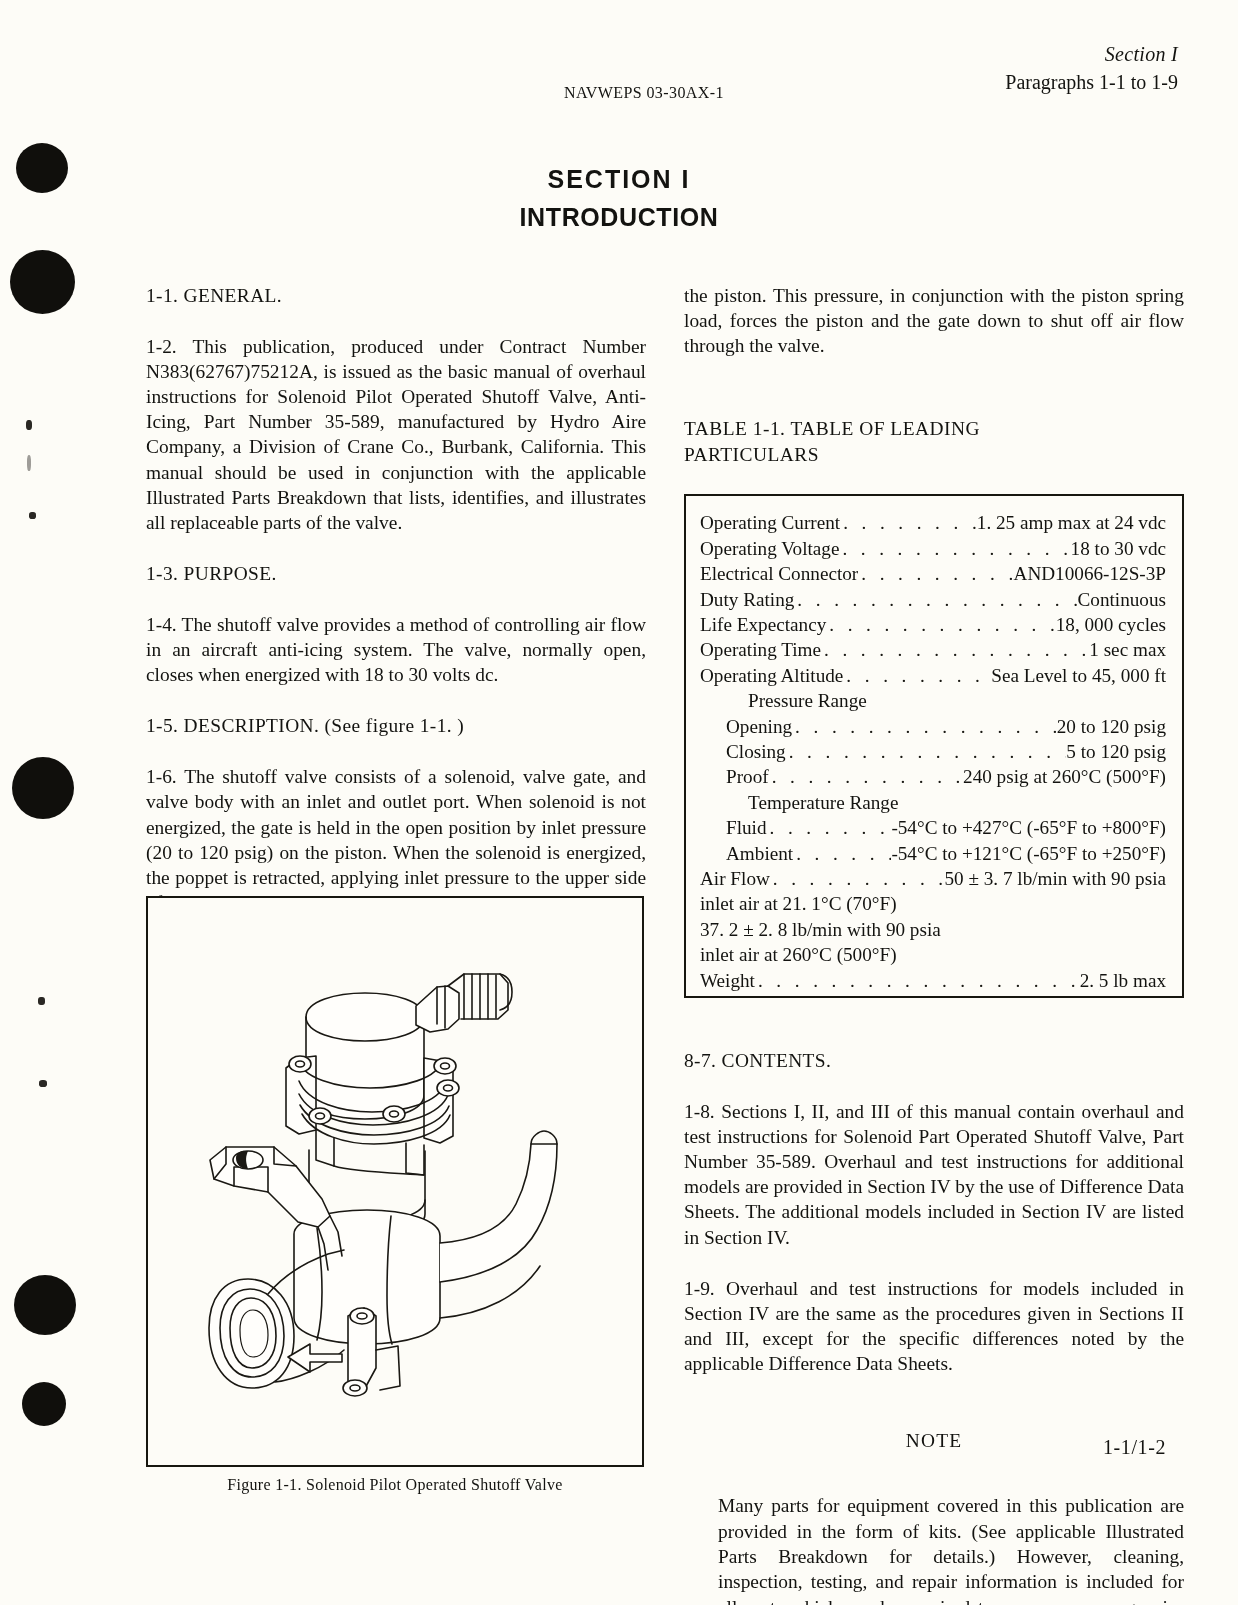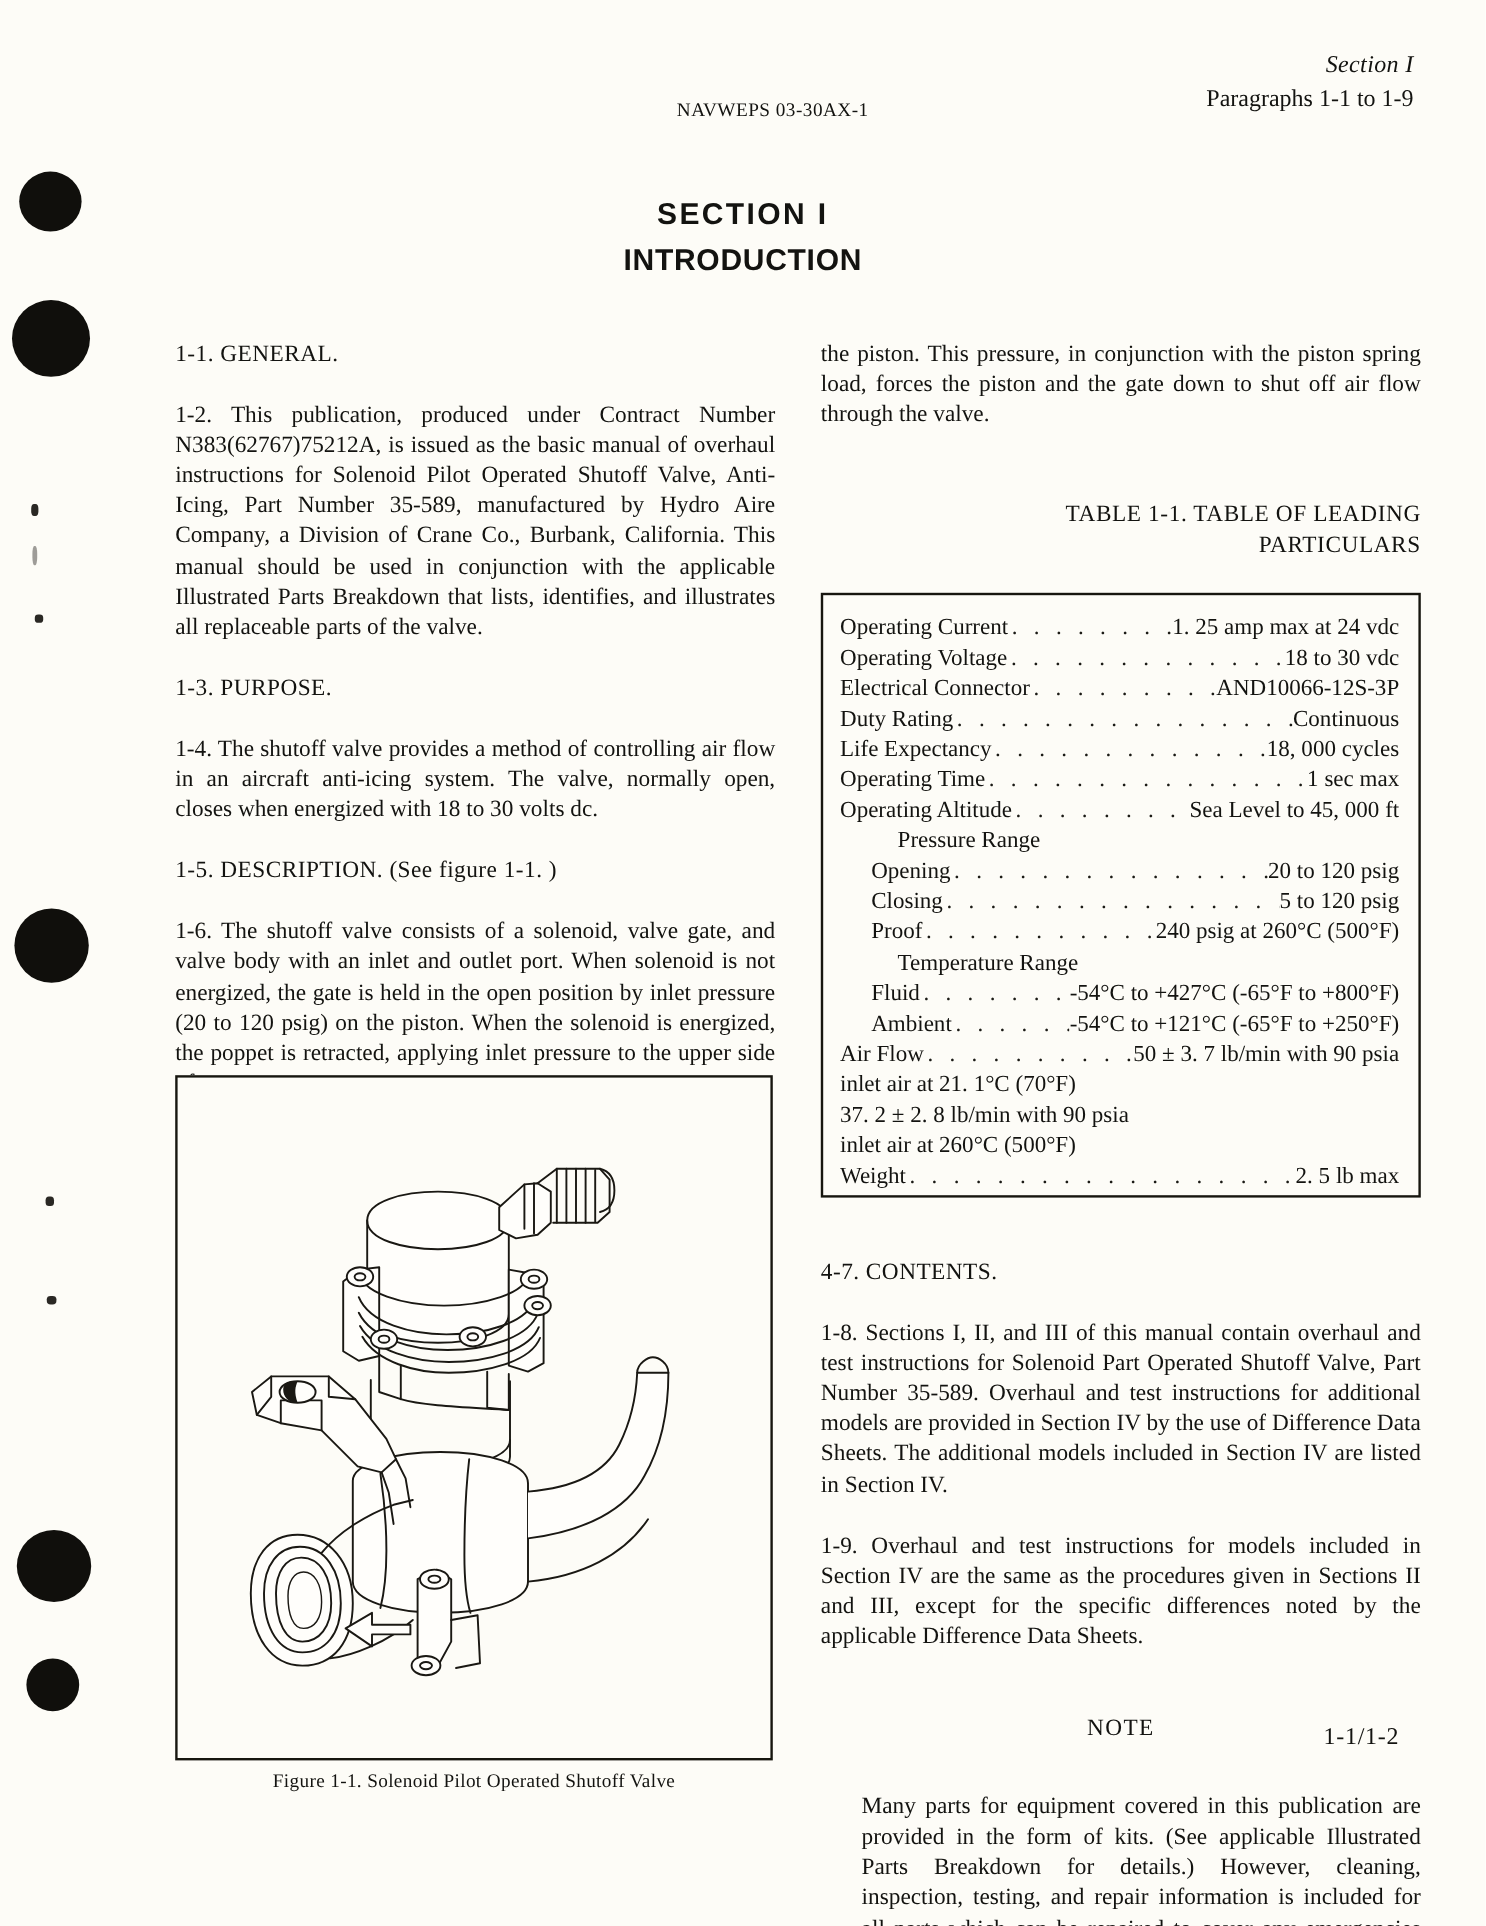--- a/index.html
+++ b/index.html
@@ -91,21 +91,21 @@
   .para {
     margin: 0 0 26px 0;
     text-align: justify;
     text-justify: inter-word;
   }
   .para.last { margin-bottom: 0; }
 
   
   .tbl-caption {
     margin: 0 0 26px 0;
-    text-align: right;
+    text-align: left;
     line-height: 26px;
     letter-spacing: 0.5px;
   }
   .tbl-box {
     border: 2.5px solid #17160f;
     padding: 14px 16px 3px 14px;
     font-size: 19.2px;
     line-height: 25.4px;
   }
   .trow {
@@ -293,21 +293,21 @@
           <div class="tcont">37. 2 ± 2. 8 lb/min with 90 psia</div>
           <div class="tcont">inlet air at 260°C (500°F)</div>
           <div class="trow">
             <span class="lab">Weight</span>
             <span class="dots">. . . . . . . . . . . . . . . . . . . . . . . . . . . . . . . . . . . . . . . . . . . . . . . . . . . . . . . . . . . . </span>
             <span class="val">2. 5 lb max</span>
           </div>
         </div>
     </div>
 
-    <p class="hdg" style="margin-top:50px;">4-7.   CONTENTS.</p>
+    <p class="hdg" style="margin-top:50px;">8-7.   CONTENTS.</p>
     <p class="para">1-8. Sections I, II, and III of this manual contain overhaul and test instructions for Solenoid Part Operated Shutoff Valve, Part Number 35-589. Overhaul and test instructions for additional models are provided in Section IV by the use of Difference Data Sheets. The additional models included in Section IV are listed in Section IV.</p>
     <p class="para" style="margin-bottom:52px;">1-9. Overhaul and test instructions for models included in Section IV are the same as the procedures given in Sections II and III, except for the specific differences noted by the applicable Difference Data Sheets.</p>
 
     <p class="note-hd">NOTE</p>
     <p class="note-body">Many parts for equipment covered in this publication are provided in the form of kits. (See applicable Illustrated Parts Breakdown for details.) However, cleaning, inspection, testing, and repair information is included for all parts which can be repaired to cover any emergencies caused by shortage in supply.</p>
   </div>
 
   <div class="fig-box">
     <svg viewBox="0 0 494 567" width="494" height="567">
       <g fill="none" stroke="#1a1813" stroke-width="1.6" stroke-linejoin="round" stroke-linecap="round">

